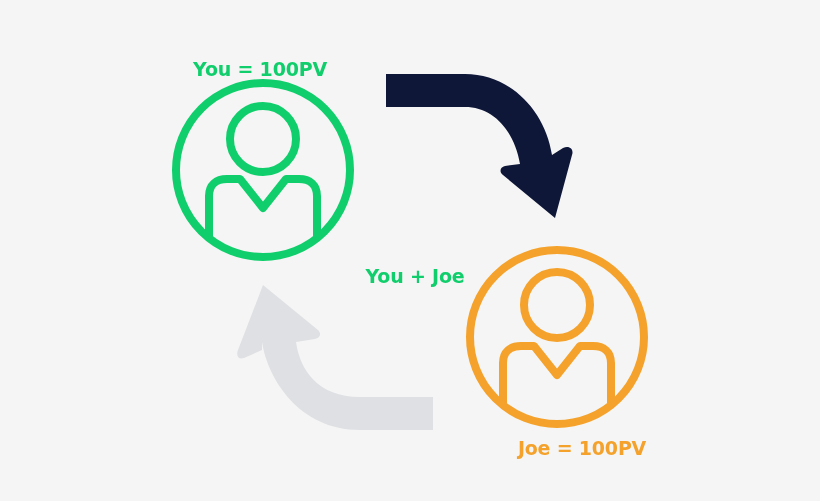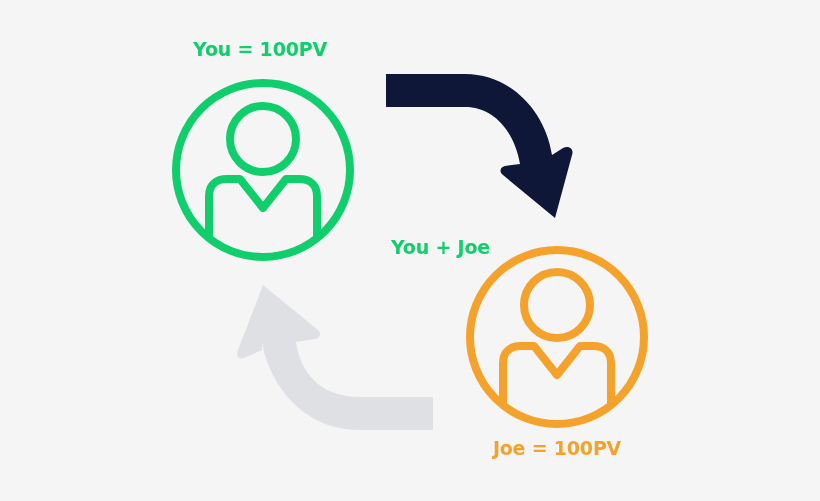--- a/index.html
+++ b/index.html
@@ -13,25 +13,25 @@
     .diagram { position: absolute; left: 0; top: 0; width: 820px; height: 501px; }
     .label {
       position: absolute;
       font-weight: bold;
       font-size: 19px;
       line-height: 25px;
       text-align: center;
       white-space: nowrap;
       letter-spacing: -0.2px;
     }
-    .green { color: #10ce6b; }
+    .green { color: #10ce6b; margin-top: 20px; }
     .orange { color: #f4a22b; }
     #label-you { left: 170px; top: 37px; width: 180px; }
-    #label-combined { left: 340px; top: 235px; width: 150px; text-align: right; }
-    #label-joe { left: 477px; top: 436px; width: 160px; }
+    #label-combined { left: 340px; top: 244px; width: 150px; }
+    #label-joe { left: 502px; top: 436px; width: 160px; }
   </style>
 </head>
 <body>
 
 <svg class="diagram" viewBox="0 0 820 501" width="820" height="501">
 
   <g fill="#dfe0e3">
     <path d="M433,397 L433,430 L360,430 C300,430 268,380 262,342 L262,350 L244,358 C238,360 236,355 238,350 L263,285 L318,330 C322,334 320,338 315,339 L296,342 C300,370 318,397 360,397 Z"></path>
   </g>
 

